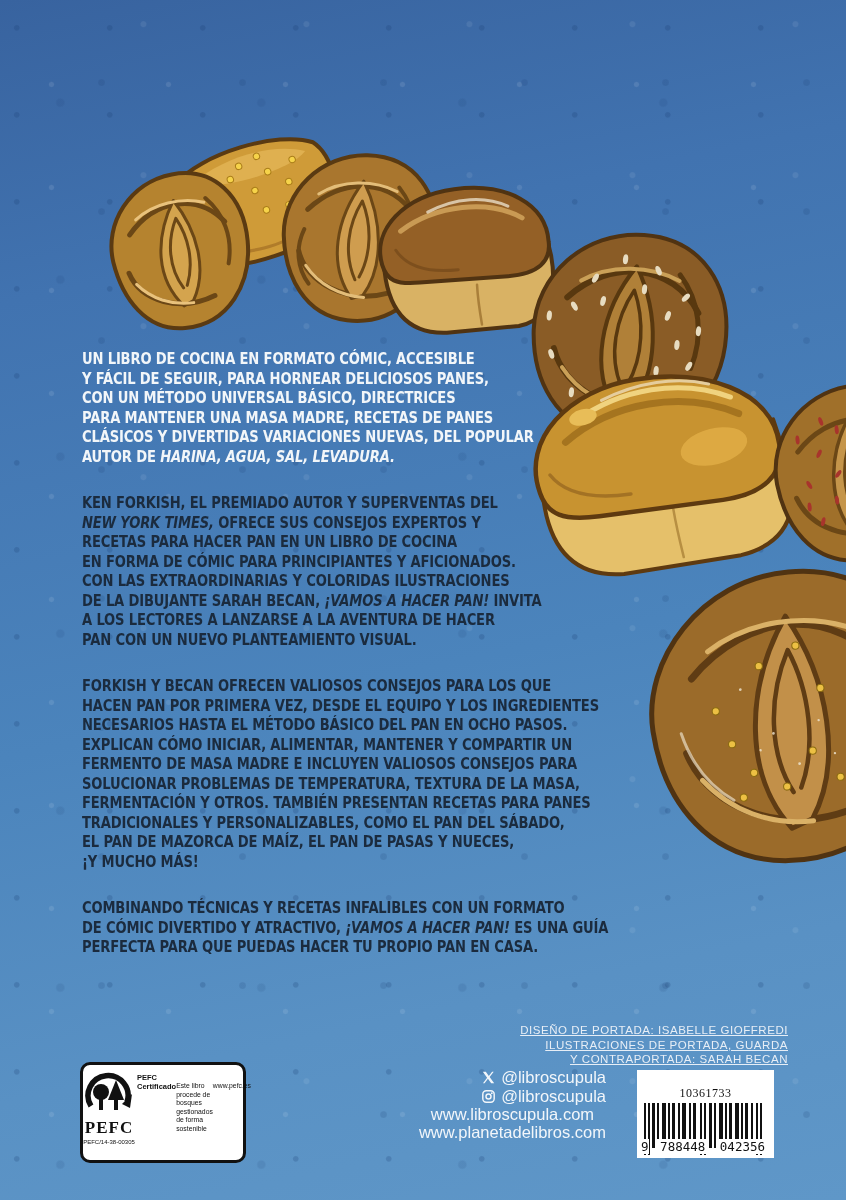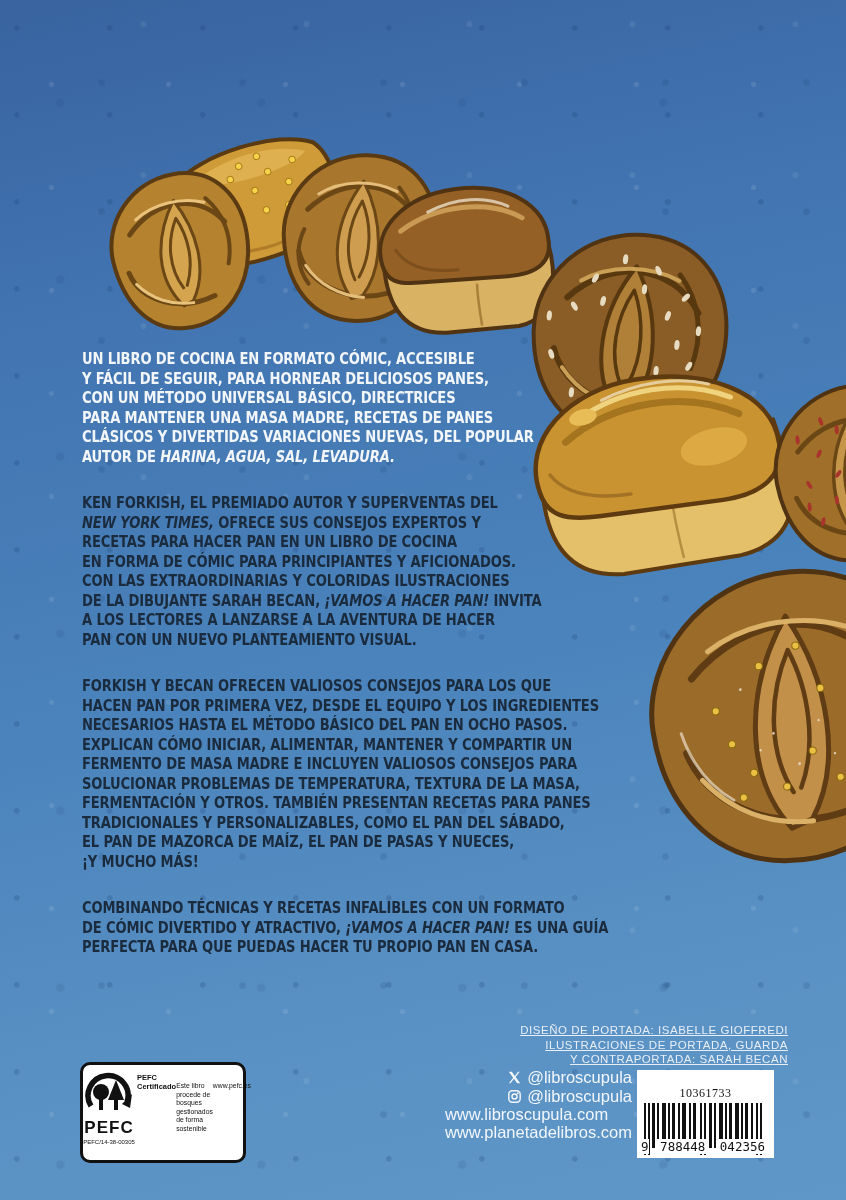--- a/index.html
+++ b/index.html
@@ -36,21 +36,21 @@
   .para.light{color:#f2f6f9;}
   .para.dark{color:#1b2b3e;}
   .para .it{font-style:italic;}
 
   
   .credits{
     position:absolute;right:58px;top:1023px;z-index:3;text-align:right;
     color:#e7eef6;font-size:11.5px;line-height:14.5px;letter-spacing:.55px;text-decoration:underline;
   }
   .social{
-    position:absolute;right:214px;top:1068px;z-index:3;text-align:left;color:#f2f6fa;
+    position:absolute;right:240px;top:1068px;z-index:3;text-align:center;color:#f2f6fa;
   }
   .social-row{font-size:16.5px;line-height:19px;display:flex;justify-content:flex-end;align-items:center;gap:6px;}
   .social-row.urls{line-height:17.5px;display:block;}
   .soc-icon{width:13px;height:13px;display:inline-block;flex:0 0 auto;}
   .publisher{margin-top:7px;font-size:23px;font-weight:700;letter-spacing:1.5px;white-space:nowrap;}
   .publisher .gold{color:#c6b07c;}
   .publisher .white{color:#f4f7fa;}
 
   .barcode-box{
     position:absolute;left:637px;top:1070px;width:137px;height:88px;z-index:3;
@@ -61,21 +61,21 @@
   .barcode-digits{
     position:absolute;bottom:4px;left:4px;right:6px;display:flex;justify-content:space-between;
     font-family:"DejaVu Sans Mono",monospace;font-size:12.5px;color:#111;
   }
   .pefc-card{
     position:absolute;left:80px;top:1062px;width:160px;height:95px;z-index:3;
     background:#fff;border:3px solid #111;border-radius:10px;
     display:flex;color:#111;
   }
   .pefc-left{width:78px;display:flex;flex-direction:column;align-items:center;padding-top:7px;}
-  .pefc-word{font-weight:700;font-size:17px;letter-spacing:1px;line-height:16px;font-family:Liberation Sans, sans-serif;}
+  .pefc-word{font-weight:700;font-size:17px;letter-spacing:1px;line-height:16px;font-family:Liberation Serif, serif;}
   .pefc-license{font-size:6px;margin-top:3px;}
   .pefc-right{flex:1;padding:8px 6px 0 2px;display:flex;flex-direction:row;}
   .pefc-title{font-size:7.5px;font-weight:700;}
   .pefc-body{font-size:6.8px;line-height:8.6px;margin-top:9px;}
   .pefc-url{font-size:6.8px;margin-top:9px;}
 </style>
 </head>
 <body>
 
 <div class="cover">

